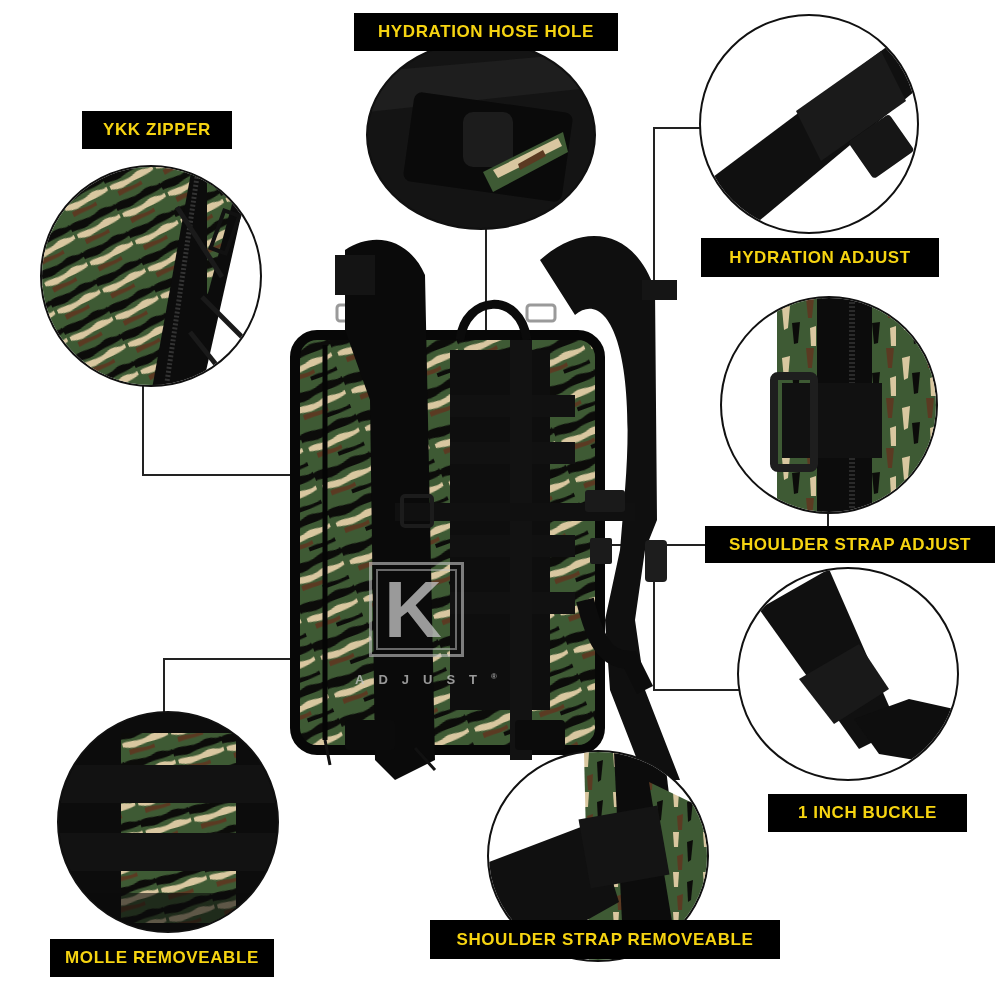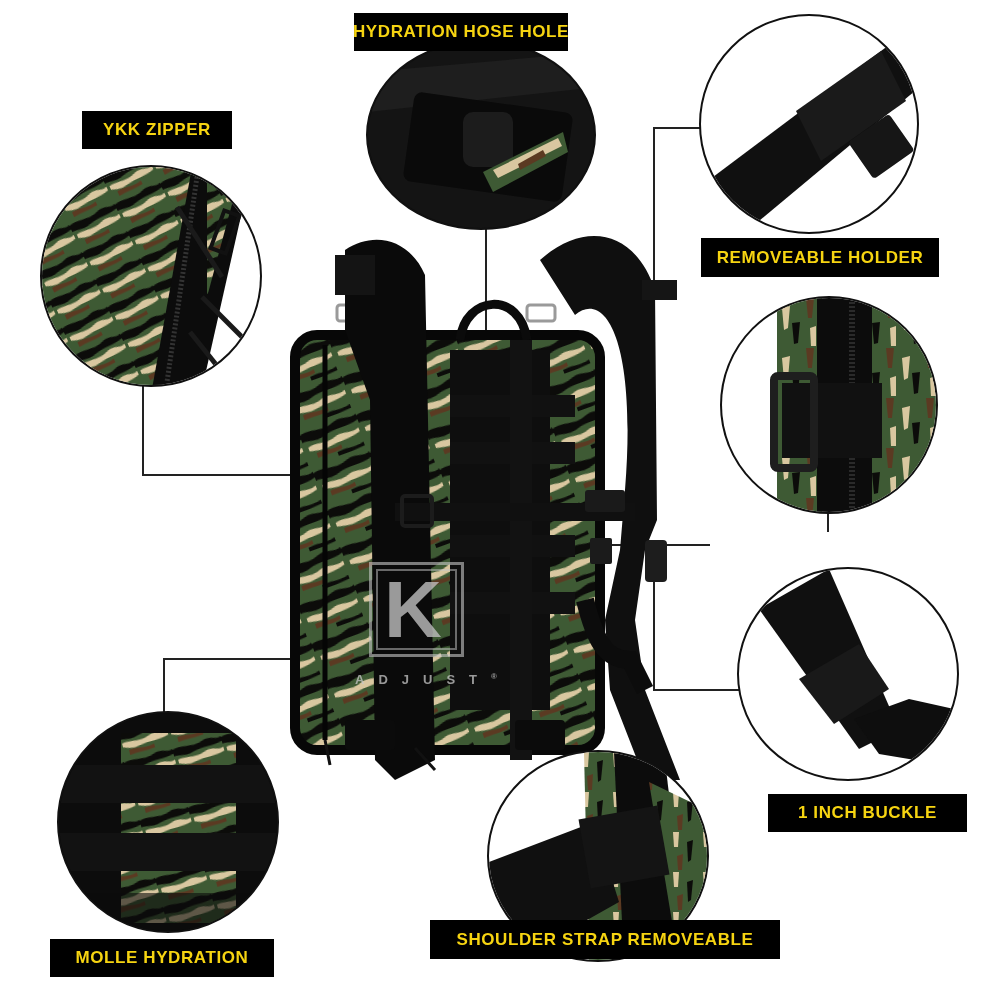--- a/index.html
+++ b/index.html
@@ -196,31 +196,34 @@
         </pattern>
       </defs>
       <path d="M95 0 L130 0 L140 212 L100 212Z" fill="url(#camo5)"></path>
       <path d="M125 0 L175 0 L200 212 L135 212Z" fill="#0c0c0c"></path>
       <path d="M160 30 L222 60 L222 212 L190 212Z" fill="url(#camo5)"></path>
       <path d="M0 110 L105 70 L130 150 L20 212 L0 212Z" fill="#101010"></path>
       <rect x="95" y="60" width="80" height="70" fill="#141414" transform="rotate(-10 135 95)"></rect>
     </svg>
   </div>
 
-  <div class="label" style="left:354px;top:13px;width:214px;height:38px;">
+  <div class="label" style="left:354px;top:13px;width:264px;height:38px;">
     <span>HYDRATION HOSE HOLE</span>
   </div>
   <div class="label" style="left:82px;top:111px;width:150px;height:38px;align-items:center;">
     <span>YKK ZIPPER</span>
   </div>
   <div class="label" style="left:701px;top:238px;width:238px;height:39px;">
-    <span>REMOVEABLE HOLDER</span>
+    <span>HYDRATION ADJUST</span>
+  </div>
+  <div class="label" style="left:705px;top:526px;width:290px;height:37px;">
+    <span>SHOULDER STRAP ADJUST</span>
   </div>
   <div class="label" style="left:768px;top:794px;width:199px;height:38px;">
     <span>1 INCH BUCKLE</span>
   </div>
   <div class="label" style="left:50px;top:939px;width:224px;height:38px;">
-    <span>MOLLE HYDRATION</span>
+    <span>MOLLE REMOVEABLE</span>
   </div>
   <div class="label" style="left:430px;top:920px;width:350px;height:39px;">
     <span>SHOULDER STRAP REMOVEABLE</span>
   </div>
 </div>
 
 </body></html>

